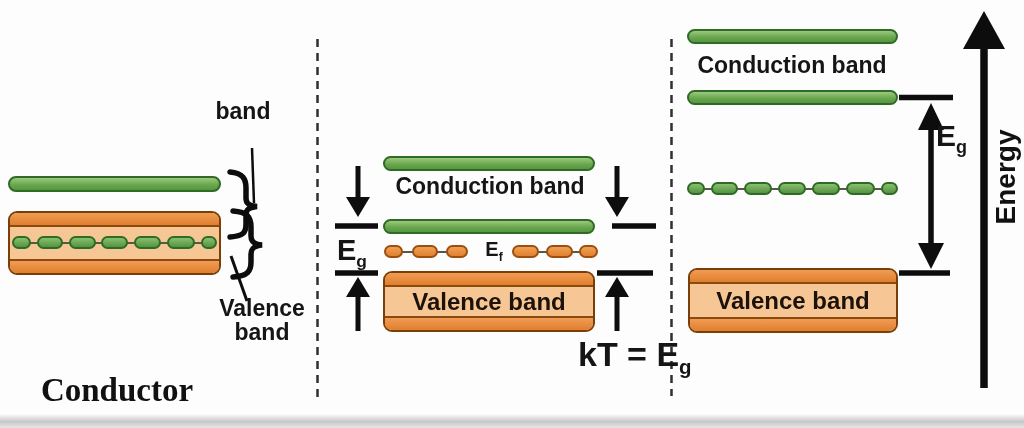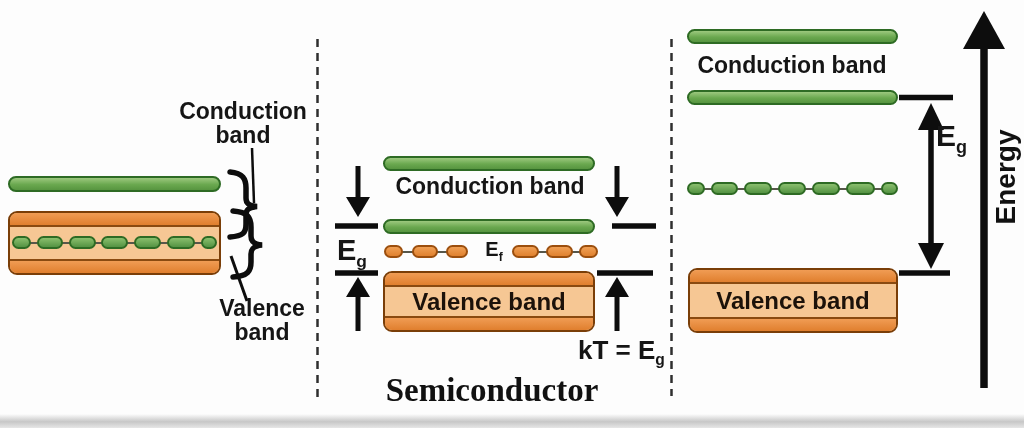--- a/index.html
+++ b/index.html
@@ -68,29 +68,29 @@
           <div class="pill" style="width: 27px;"></div>
           <div class="pill" style="width: 27px;"></div>
           <div class="pill" style="width: 28px;"></div>
           <div class="pill" style="width: 16px;"></div>
         </div>
     </div>
     <div class="band-edge bottom"></div>
   </div>
 
   <div class="lbl centered" style="left:243px;top:100px;font-size:23px">
-    <div>Conduction</div>
     <div>band</div>
   </div>
 
   <div class="lbl centered" style="left:262px;top:297px;font-size:23px">
     <div>Valence</div>
     <div>band</div>
   </div>
 
+  <div class="title" style="left:117px;top:372px">Conductor</div>
 
   <div class="green-bar" style="left:383px;top:156px;width:212px;height:15px"></div>
   <div class="green-bar" style="left:383px;top:219px;width:212px;height:15px"></div>
 
   <div class="lbl centered" style="left:490px;top:175px;font-size:23px">Conduction band</div>
 
   <div class="lbl" style="left:337px;top:235px;font-size:29px"><span>E</span><sub>g</sub></div>
 
   <div class="pill-row pills-orange" style="left:384px;top:245px;width:84px;height:13px">
     <div class="pill-line"></div>
@@ -108,23 +108,22 @@
   <div class="lbl centered" style="left:494px;top:239px;font-size:20px"><span>E</span><sub>f</sub></div>
 
   <div class="band-box" style="left:383px;top:271px;width:212px;height:61px">
     <div class="band-edge top"></div>
     <div class="band-mid">
       <span class="valence-text">Valence band</span>
     </div>
     <div class="band-edge bottom"></div>
   </div>
 
-  <div class="lbl" style="left:578px;top:337px;font-size:26px"><span>kT = E</span><sub>g</sub></div>
+  <div class="lbl" style="left:578px;top:337px;font-size:34px"><span>kT = E</span><sub>g</sub></div>
 
-  <div class="title" style="left:492px;top:372px">Semiconductor</div>
 
   <div class="green-bar" style="left:687px;top:29px;width:211px;height:15px"></div>
   <div class="green-bar" style="left:687px;top:90px;width:211px;height:15px"></div>
 
   <div class="lbl centered" style="left:792px;top:54px;font-size:23px">Conduction band</div>
 
 
   <div class="pill-row pills-green" style="left:687px;top:182px;width:211px;height:13px">
     <div class="pill-line"></div>
   <div class="pill" style="width: 18px;"></div>

